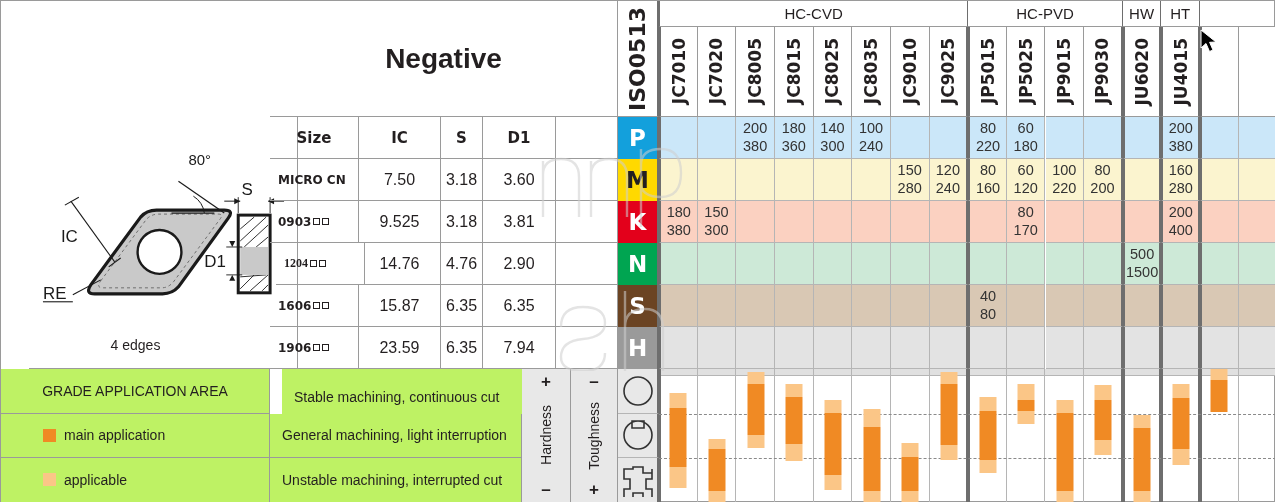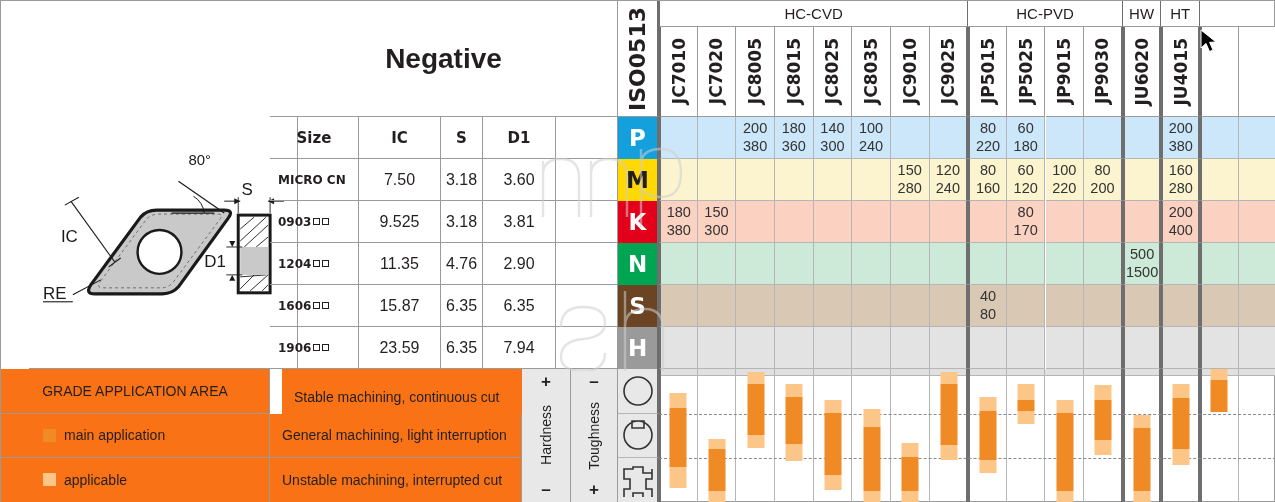--- a/index.html
+++ b/index.html
@@ -150,21 +150,21 @@
     line-height: 1.18;
     color: #333;
   }
   .dc.grp-end { border-right: 2px solid #6e6e6e; }
   .dc.grp-start { border-left: 2px solid #6e6e6e; }
 
   
   .lg {
     border-right: 1px solid #9a9a9a;
     border-bottom: 1px solid #9a9a9a;
-    background: #f97316;
+    background: #bef264;
     font-size: 14px;
   }
   .lg.left  { justify-content: center; }
   .lg.desc  { justify-content: flex-start; padding-left: 12px; }
   .swatch { width: 13px; height: 13px; display:inline-block; margin-right: 8px; }
 
   .axcol {
     border-right: 1px solid #9a9a9a;
     border-bottom: 1px solid #9a9a9a;
     background: #e8e8e8;
@@ -337,38 +337,39 @@
       <polygon points="240,84 246,81 246,87" fill="#1a1a1a"></polygon>
       <text x="219" y="78" font-family="Liberation Sans, sans-serif" font-size="17" fill="#1a1a1a" text-anchor="middle">S</text>
 
       <line x1="198" y1="130" x2="214" y2="130" stroke="#1a1a1a" stroke-width="0.9"></line>
       <line x1="198" y1="158" x2="214" y2="158" stroke="#1a1a1a" stroke-width="0.9"></line>
       <polygon points="204,130 201,124 207,124" fill="#1a1a1a"></polygon>
       <polygon points="204,158 201,164 207,164" fill="#1a1a1a"></polygon>
       <text x="176" y="150" font-family="Liberation Sans, sans-serif" font-size="17" fill="#1a1a1a">D1</text>
     </svg>
   </div>
+  <div id="edges-label">4 edges</div>
 
   <div id="size-table-zone">
       <div class="cell sz hdr" style="left: 269px; top: 116px; width: 89px; height: 42px;">Size</div>
       <div class="cell sz hdr" style="left: 358px; top: 116px; width: 82px; height: 42px;">IC</div>
       <div class="cell sz hdr" style="left: 440px; top: 116px; width: 42px; height: 42px;">S</div>
       <div class="cell sz hdr" style="left: 482px; top: 116px; width: 73px; height: 42px;">D1</div>
       <div class="cell sz name" style="left: 269px; top: 158px; width: 89px; height: 42px;">MICRO CN</div>
       <div class="cell sz" style="left: 358px; top: 158px; width: 82px; height: 42px;">7.50</div>
       <div class="cell sz" style="left: 440px; top: 158px; width: 42px; height: 42px;">3.18</div>
       <div class="cell sz" style="left: 482px; top: 158px; width: 73px; height: 42px;">3.60</div>
       <div class="cell sz" style="left: 555px; top: 158px; width: 62px; height: 42px;"></div>
       <div class="cell sz name" style="left: 269px; top: 200px; width: 89px; height: 42px;">0903<span class="sq"></span><span class="sq"></span></div>
       <div class="cell sz" style="left: 358px; top: 200px; width: 82px; height: 42px;">9.525</div>
       <div class="cell sz" style="left: 440px; top: 200px; width: 42px; height: 42px;">3.18</div>
       <div class="cell sz" style="left: 482px; top: 200px; width: 73px; height: 42px;">3.81</div>
       <div class="cell sz" style="left: 555px; top: 200px; width: 62px; height: 42px;"></div>
-      <div class="cell sz name" style="left: 269px; top: 242px; width: 89px; height: 42px;">1204<span class="sq"></span><span class="sq"></span></div>
-      <div class="cell sz" style="left: 358px; top: 242px; width: 82px; height: 42px;">11.35</div>
+      <div class="cell sz name" style="left: 275px; top: 242px; width: 89px; height: 42px; font-family: Liberation Serif, serif;">1204<span class="sq"></span><span class="sq"></span></div>
+      <div class="cell sz" style="left: 358px; top: 242px; width: 82px; height: 42px;">14.76</div>
       <div class="cell sz" style="left: 440px; top: 242px; width: 42px; height: 42px;">4.76</div>
       <div class="cell sz" style="left: 482px; top: 242px; width: 73px; height: 42px;">2.90</div>
       <div class="cell sz" style="left: 555px; top: 242px; width: 62px; height: 42px;"></div>
       <div class="cell sz name" style="left: 269px; top: 284px; width: 89px; height: 42px;">1606<span class="sq"></span><span class="sq"></span></div>
       <div class="cell sz" style="left: 358px; top: 284px; width: 82px; height: 42px;">15.87</div>
       <div class="cell sz" style="left: 440px; top: 284px; width: 42px; height: 42px;">6.35</div>
       <div class="cell sz" style="left: 482px; top: 284px; width: 73px; height: 42px;">6.35</div>
       <div class="cell sz" style="left: 555px; top: 284px; width: 62px; height: 42px;"></div>
       <div class="cell sz name" style="left: 269px; top: 326px; width: 89px; height: 42px;">1906<span class="sq"></span><span class="sq"></span></div>
       <div class="cell sz" style="left: 358px; top: 326px; width: 82px; height: 42px;">23.59</div>

